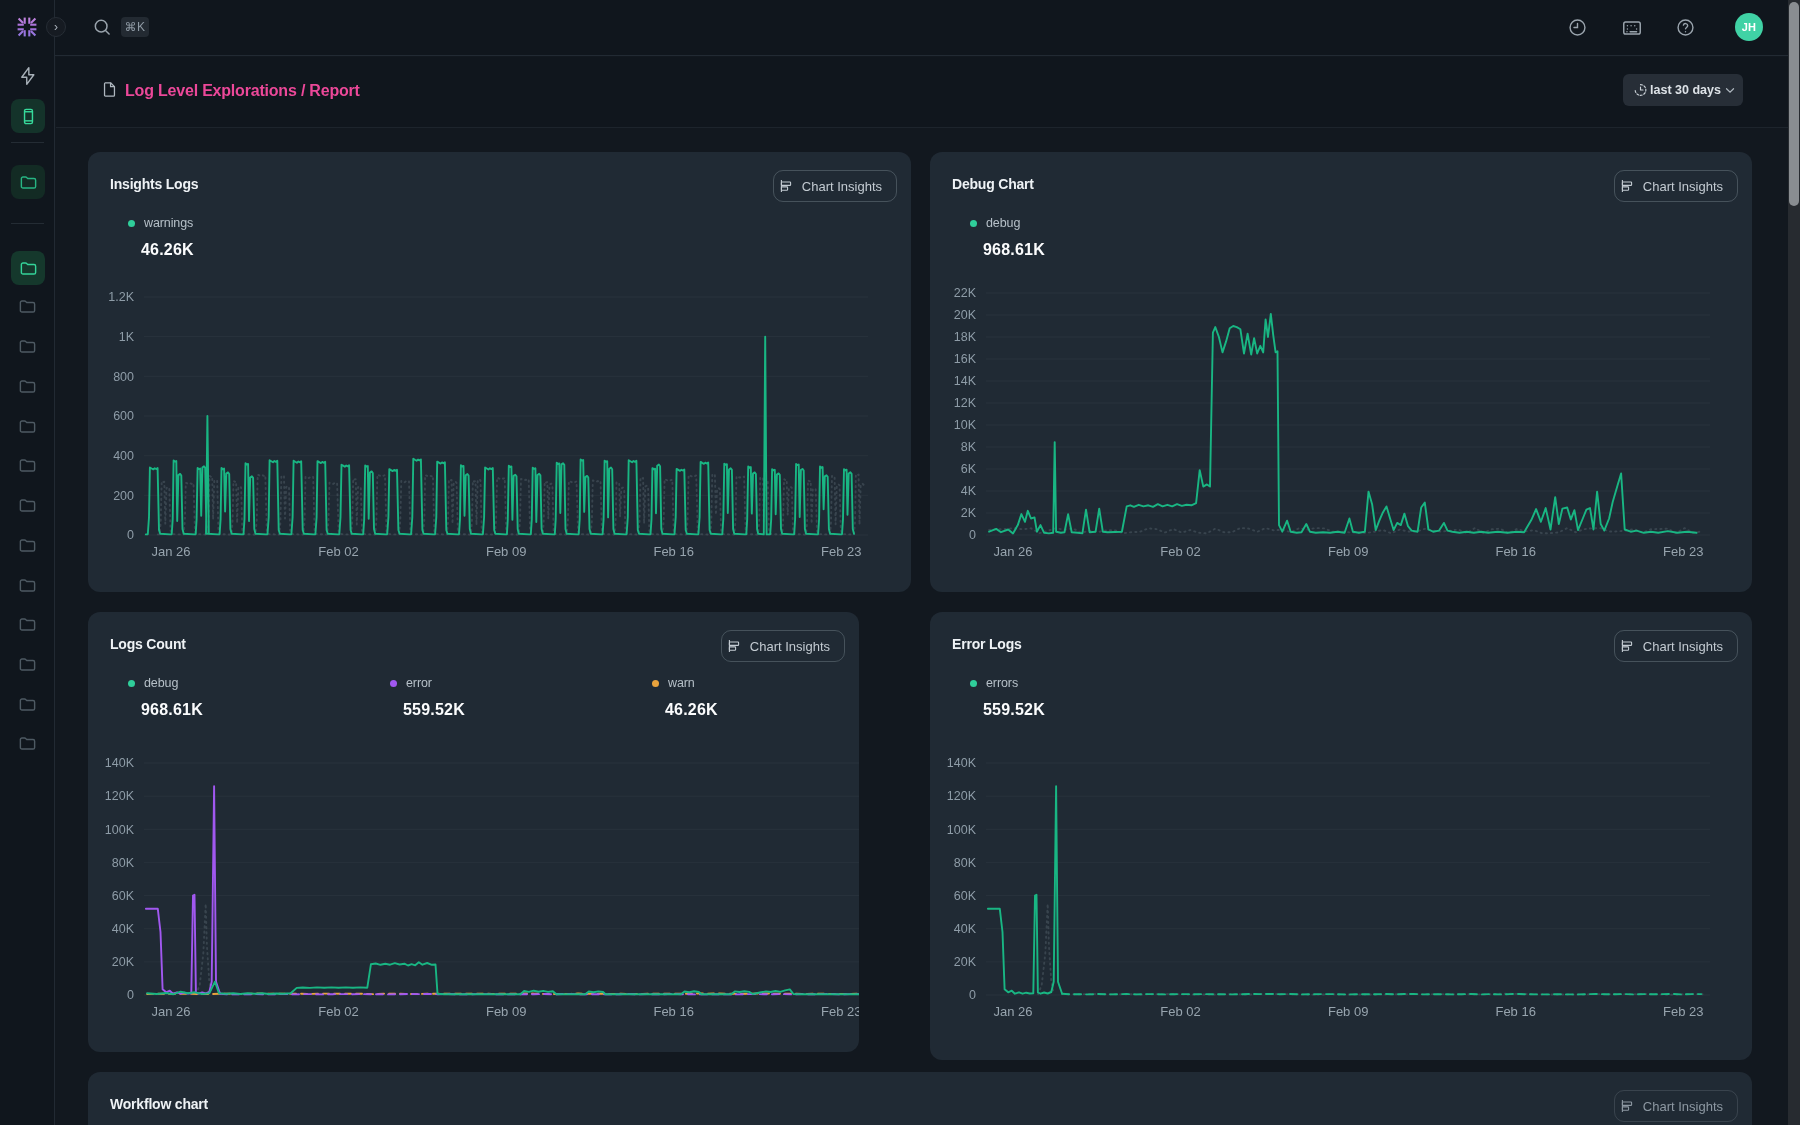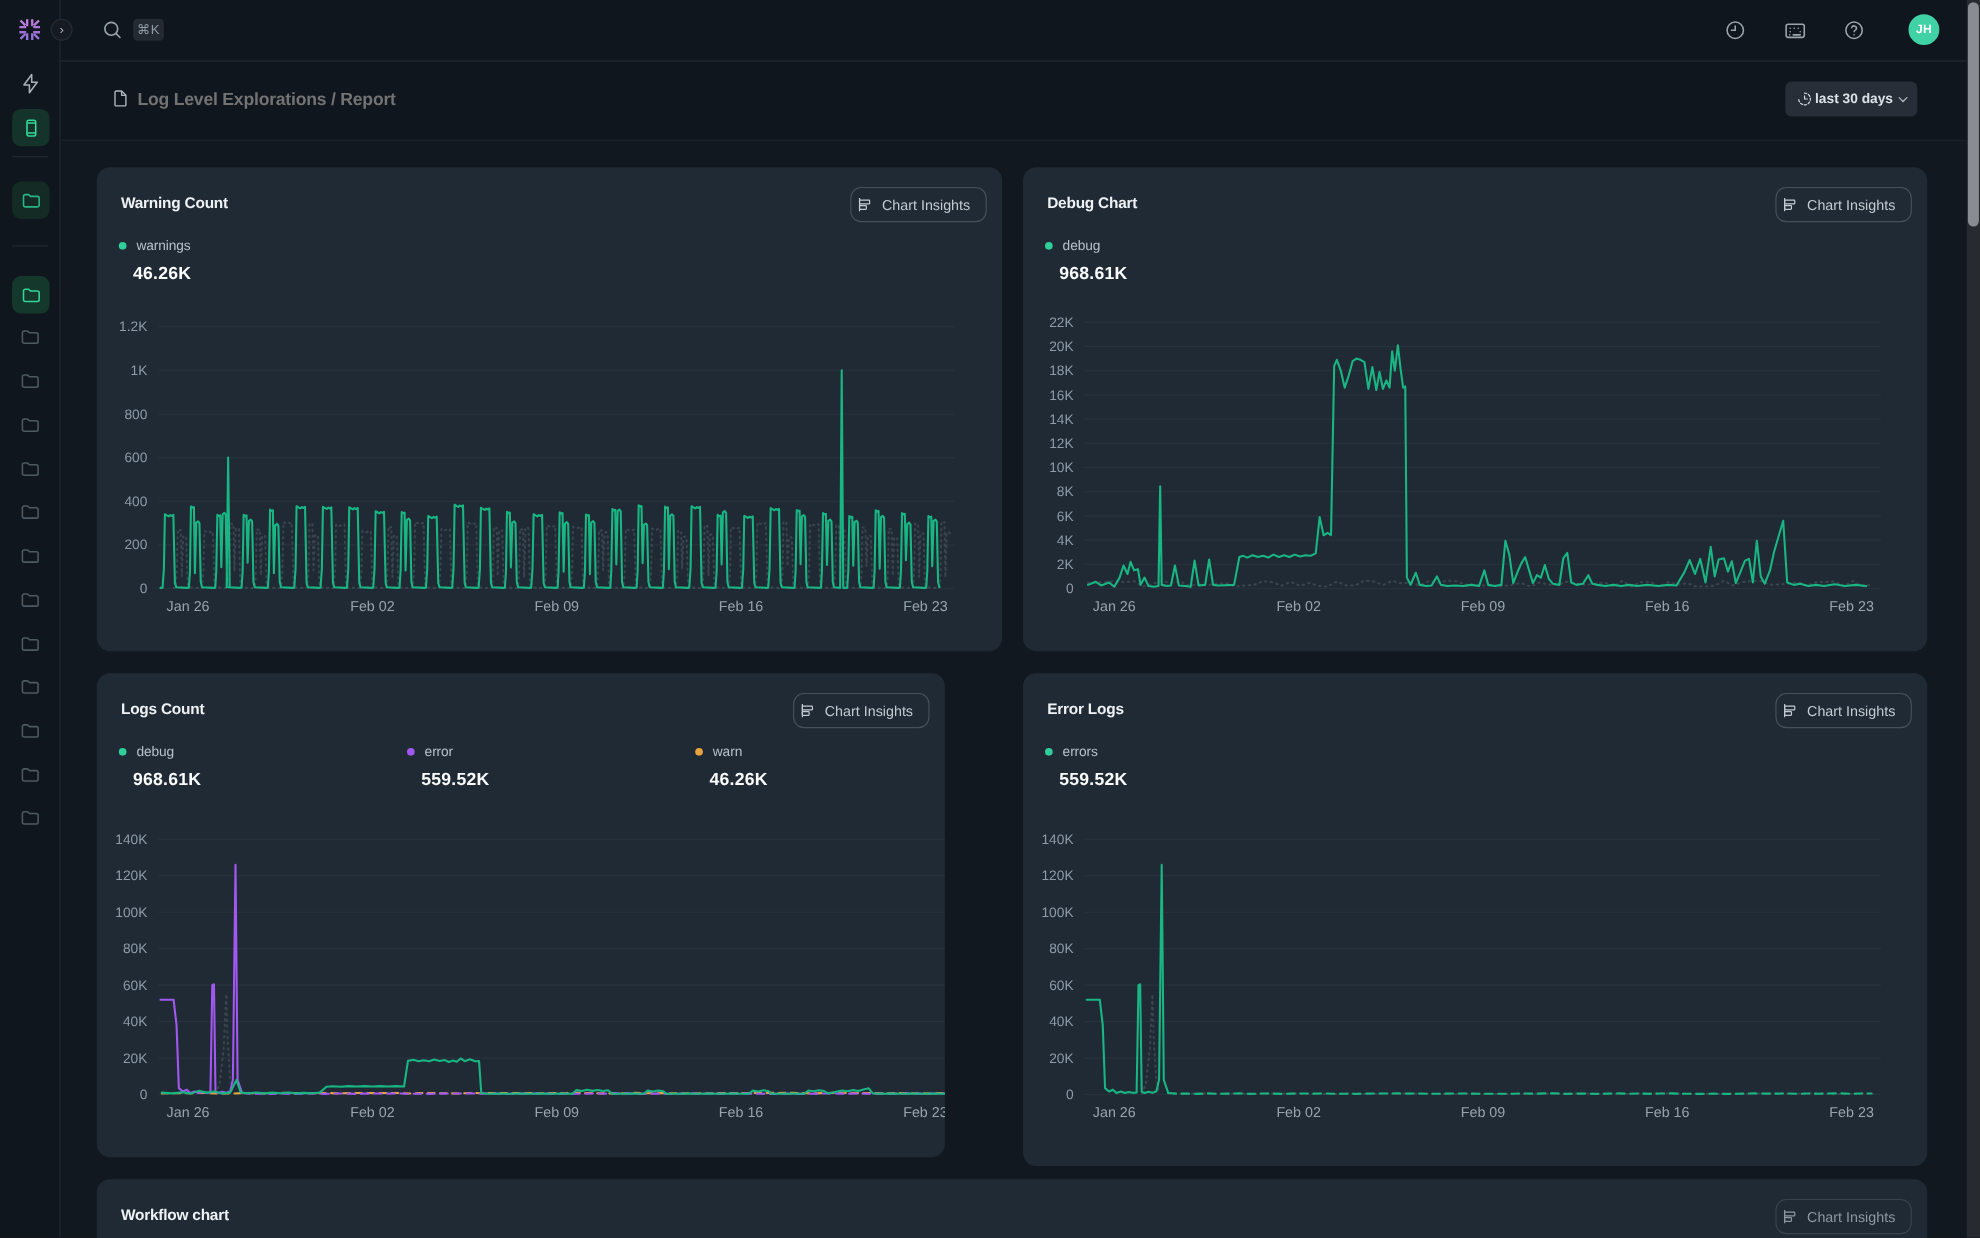--- a/index.html
+++ b/index.html
@@ -5,47 +5,47 @@
 .abs { position:absolute; }
 #topbar { position:absolute; left:0; top:0; width:1788px; height:56px; background:#10161d; border-bottom:1px solid #222a33; }
 #sidebar { position:absolute; left:0; top:0; width:55px; height:1125px; background:#10161d; border-right:1px solid #222a33; z-index:5; }
 #titlebar { position:absolute; left:56px; top:57px; width:1732px; height:71px; background:#10161d; border-bottom:1px solid #1d242c; }
 #content { position:absolute; left:56px; top:128px; width:1732px; height:997px; background:#12181f; }
 .card { position:absolute; background:#202a34; border-radius:12px; overflow:hidden; }
 .cardhead { position:absolute; left:0; top:0; right:0; height:64px; }
 .ctitle { position:absolute; left:22px; top:23.5px; font-size:14px; font-weight:700; color:#eef2f5; letter-spacing:-0.2px; }
 .cibtn { position:absolute; right:14px; top:18px; height:32px; padding:0 14px 0 4px; display:flex; align-items:center; gap:8px; border:1px solid rgba(170,185,195,0.28); border-radius:10px; color:#c3cbd2; font-size:13px; }
 .cibtn.dim { color:#8d98a2; border-color:rgba(170,185,195,0.18); }
-.legendrow { position:absolute; left:20px; top:64px; right:20px; display:flex; }
+.legendrow { position:absolute; left:40px; top:64px; right:20px; display:flex; }
 .lg { flex:0 0 262px; }
 .lgtop { display:flex; align-items:center; gap:9px; }
 .dot { width:7px; height:7px; border-radius:50%; display:inline-block; }
 .lglab { font-size:12.5px; color:#b6c0c8; letter-spacing:-0.1px; }
 .lgval { margin-top:11px; margin-left:13px; font-size:16px; font-weight:700; color:#fbfcfd; letter-spacing:0.2px; }
 .chart { position:absolute; left:0; top:0; }
 .axlab { font-size:12.5px; fill:#8e9ca7; }
 .axlab2 { font-size:13px; fill:#97a4ae; }
 #scrollbar { position:absolute; right:0; top:0; width:12px; height:1125px; background:#272b30; z-index:9; }
 #thumb { position:absolute; right:1px; top:2px; width:10px; height:204px; background:#898d91; border-radius:5px; }
 .sbicon { position:absolute; left:18px; color:#4e5a63; }
 .sbsq { position:absolute; left:11px; width:34px; height:34px; border-radius:8px; display:flex; align-items:center; justify-content:center; }
 .sbdiv { position:absolute; left:11px; width:33px; height:1px; background:#242c34; }
 #kbadge { position:absolute; left:121px; top:17px; width:28px; height:20px; background:#232a32; border-radius:4px; color:#8f9aa4; font-size:12px; display:flex; align-items:center; justify-content:center; letter-spacing:0.5px; }
 #chevbtn { position:absolute; left:46px; top:17px; width:20px; height:20px; background:#161b22; border:1px solid #262d35; border-radius:50%; z-index:6; color:#aab3bb; display:flex; align-items:center; justify-content:center; font-size:12px; }
 #avatar { position:absolute; left:1735px; top:13px; width:28px; height:28px; border-radius:50%; background:#40d2a5; color:#fff; font-size:11px; font-weight:700; display:flex; align-items:center; justify-content:center; letter-spacing:0.2px;text-align:right; }
-#pagetitle { position:absolute; left:125px; top:82px; font-size:16px; font-weight:700; color:#737373; letter-spacing:-0.2px; }
+#pagetitle { position:absolute; left:125px; top:82px; font-size:16px; font-weight:700; color:#ec4899; letter-spacing:-0.2px; }
 #lastdays { position:absolute; left:1623px; top:74px; width:120px; height:32px; background:#272e37; border-radius:6px; display:flex; align-items:center; gap:2px; padding:0 6px 0 10px; color:#dde2e7; font-size:12.5px; font-weight:600; white-space:nowrap; }
 .ticon { position:absolute; top:17px; }
 </style></head>
 <body>
 <div id="content">
 </div>
 <div class="card" style="left:88px;top:152px;width:823px;height:440px;">
     <div class="cardhead">
-      <span class="ctitle">Warning Count</span>
+      <span class="ctitle">Insights Logs</span>
       <div class="cibtn">
         <svg width="16" height="16" viewBox="0 0 16 16" fill="none" stroke="currentColor" stroke-width="1.1">
           <path d="M3.4 1.9v12.2"></path>
           <rect x="3.4" y="4.0" width="9.2" height="3.4" rx="0.7"></rect>
           <rect x="3.4" y="8.9" width="6.2" height="3.4" rx="0.7"></rect>
         </svg>
         <span>Chart Insights</span>
       </div>
     </div>
     <div class="legendrow">

